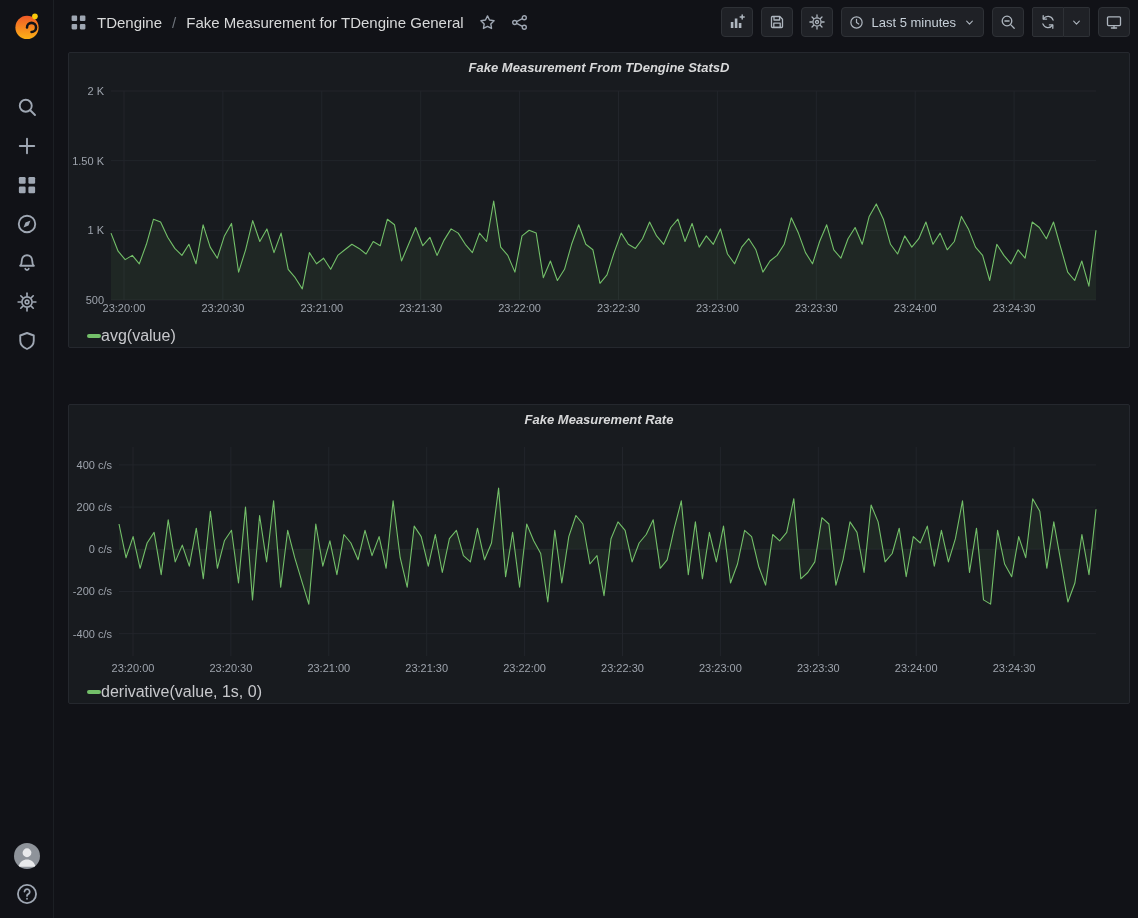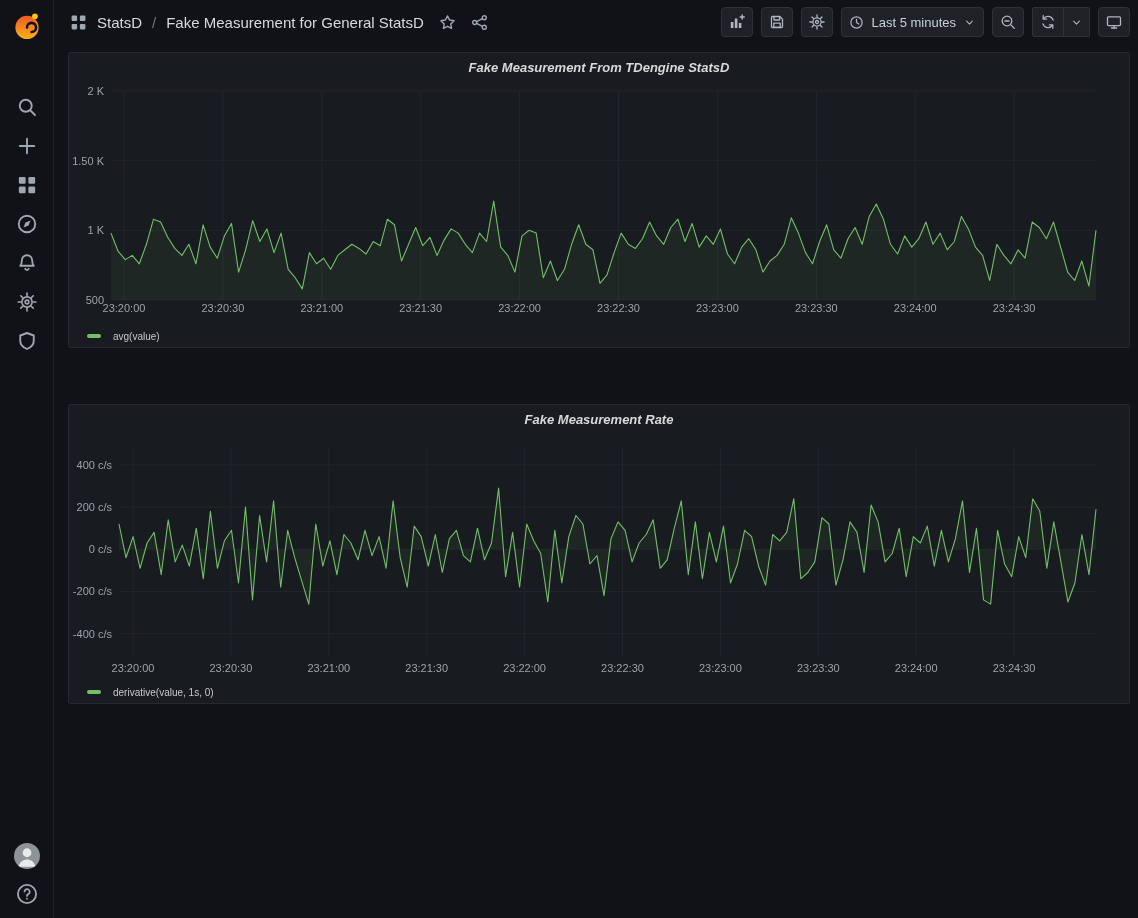--- a/index.html
+++ b/index.html
@@ -55,22 +55,22 @@
   #panel2 { top:360px; height:300px;margin-top:44px; }
   .panel-title {
     height:28px; display:flex; align-items:center; justify-content:center;
     font-size:13px; font-weight:700; color:#d8d9da; cursor:pointer;font-style:italic;
   }
   svg.chart { display:block; }
   .grid { stroke:#22252b; stroke-width:1; }
   .tick { fill:#9da3ac; font-family:"Liberation Sans",sans-serif; font-size:11px; }
   .tx { text-anchor:middle; } .ty { text-anchor:end; }
   .legend {
-    height:26px; display:flex; align-items:center; gap:12px; padding-left:18px;
-    font-size:10px; color:#c7c8cc;
+    height:26px; display:flex; align-items:center; gap:0; padding-left:18px;
+    font-size:16px; color:#c7c8cc;
   }
   .swatch { width:14px; height:4px; border-radius:2px; cursor:pointer; }
   .legend .lab { cursor:pointer; }
   
   .icon { fill:none; stroke:currentColor; stroke-width:1.5; stroke-linecap:round; stroke-linejoin:round; }
   .icon.thin { stroke-width:1.3; }
 </style>
 </head>
 <body>
 
@@ -166,23 +166,23 @@
   <span class="nav-apps">
     <svg viewBox="0 0 16 16" width="17" height="17">
       <g fill="currentColor" stroke="none">
         <rect x="1.5" y="1.5" width="5.2" height="5.2" rx="1"></rect>
           <rect x="9.3" y="1.5" width="5.2" height="5.2" rx="1"></rect>
         <rect x="1.5" y="9.3" width="5.2" height="5.2" rx="1"></rect>
           <rect x="9.3" y="9.3" width="5.2" height="5.2" rx="1"></rect>
       </g>
     </svg>
   </span>
-  <span class="crumb">StatsD</span>
+  <span class="crumb">TDengine</span>
   <span class="sep">/</span>
-  <span class="crumb">Fake Measurement for General StatsD</span>
+  <span class="crumb">Fake Measurement for TDengine General</span>
 
   <span class="nav-ico">
     <svg class="icon thin" viewBox="0 0 16 16" width="17" height="17">
       <polygon points="8,1.8 9.9,5.7 14.2,6.3 11.1,9.3 11.8,13.6 8,11.6 4.2,13.6 4.9,9.3 1.8,6.3 6.1,5.7"></polygon>
     </svg>
   </span>
   <span class="nav-ico">
     <svg class="icon thin" viewBox="0 0 16 16" width="17" height="17">
       <circle cx="12.5" cy="3.5" r="1.9"></circle>
         <circle cx="3.5" cy="8" r="1.9"></circle>

